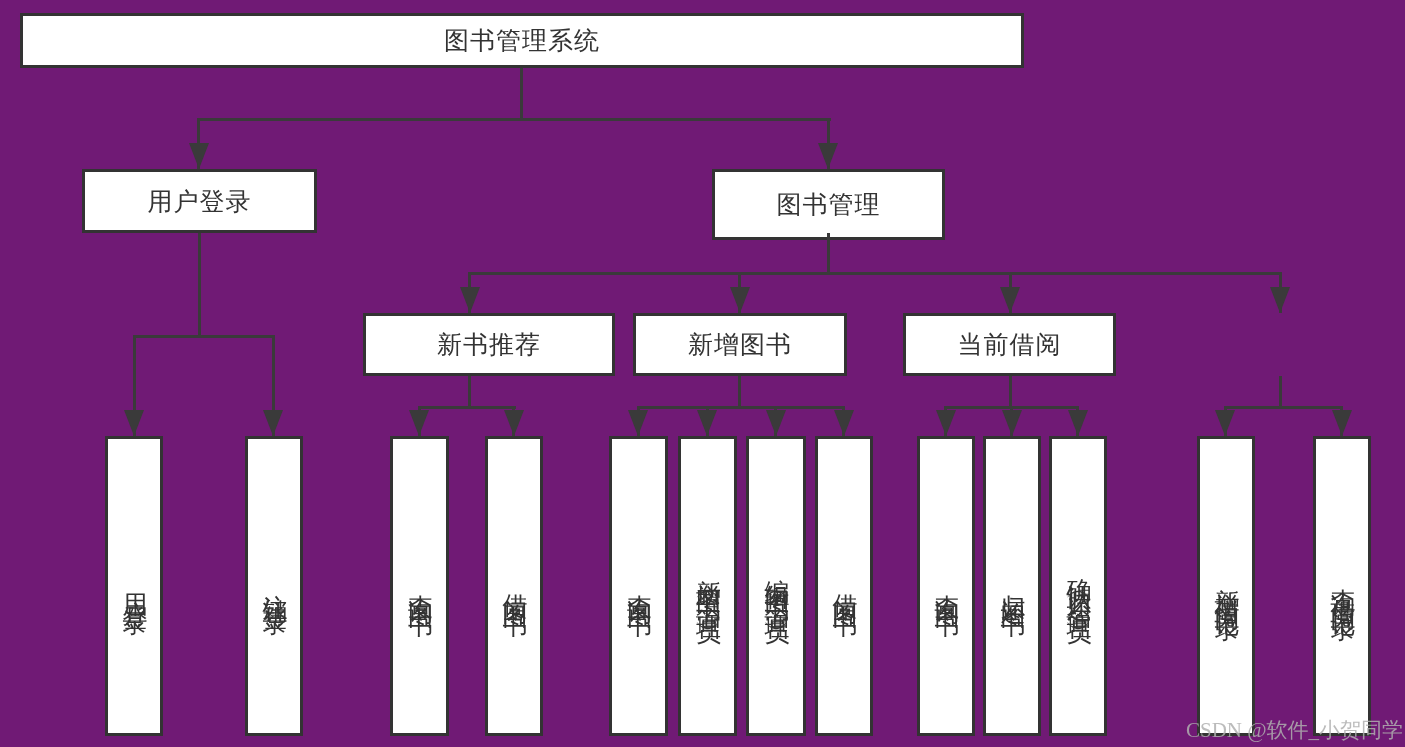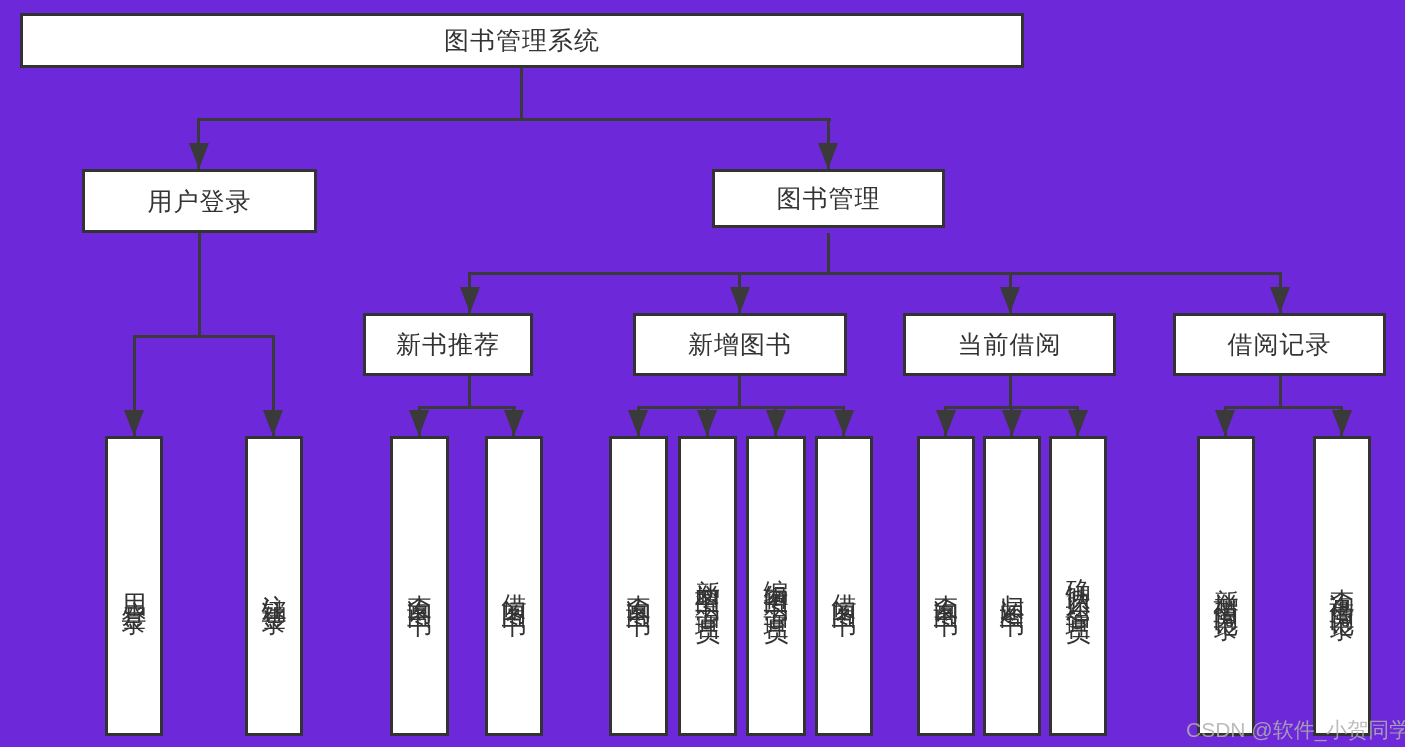--- a/index.html
+++ b/index.html
@@ -4,23 +4,23 @@
 <style>
   html, body {
     margin: 0;
     padding: 0;
     background: #ffffff;
   }
   .canvas {
     position: relative;
     width: 1405px;
     height: 747px;
-    background: #6d28d9;
+    background: #701a75;
     overflow: hidden;
-    font-family: Liberation Sans, sans-serif;
+    font-family: Liberation Serif, serif;
   }
   .box {
     position: absolute;
     box-sizing: border-box;
     border: 3px solid #333333;
     background: #ffffff;
     display: flex;
     align-items: center;
     justify-content: center;
     color: #333333;
@@ -74,21 +74,21 @@
   <div class="vline" style="left:520px; top:68px; height:52px;"></div>
   <div class="hline" style="left:197px; top:118px; width:634px;"></div>
   <div class="vline" style="left:197px; top:118px; height:51px;"></div>
   <div class="arrow" style="left:189px; top:143px;"></div>
   <div class="vline" style="left:827px; top:118px; height:51px;"></div>
   <div class="arrow" style="left:818px; top:143px;"></div>
 
   <div class="box" style="left:82px; top:169px; width:235px; height:64px;">
     <span>用户登录</span>
   </div>
-  <div class="box" style="left:712px; top:169px; width:233px; height:59px;">
+  <div class="box" style="left:712px; top:169px; width:233px; height:71px;">
     <span>图书管理</span>
   </div>
 
   <div class="vline" style="left:198px; top:233px; height:105px;"></div>
   <div class="hline" style="left:133px; top:335px; width:142px;"></div>
   <div class="vline" style="left:133px; top:335px; height:101px;"></div>
   <div class="arrow" style="left:124px; top:410px;"></div>
   <div class="vline" style="left:272px; top:335px; height:101px;"></div>
   <div class="arrow" style="left:263px; top:410px;"></div>
 
@@ -96,31 +96,28 @@
   <div class="hline" style="left:468px; top:272px; width:814px;"></div>
   <div class="vline" style="left:468px; top:272px; height:41px;"></div>
   <div class="arrow" style="left:460px; top:287px;"></div>
   <div class="vline" style="left:738px; top:272px; height:41px;"></div>
   <div class="arrow" style="left:730px; top:287px;"></div>
   <div class="vline" style="left:1009px; top:272px; height:41px;"></div>
   <div class="arrow" style="left:1000px; top:287px;"></div>
   <div class="vline" style="left:1279px; top:272px; height:41px;"></div>
   <div class="arrow" style="left:1270px; top:287px;"></div>
 
-  <div class="box" style="left:363px; top:313px; width:170px; height:63px;">
+  <div class="box" style="left:363px; top:313px; width:252px; height:63px;">
     <span>新书推荐</span>
   </div>
   <div class="box" style="left:633px; top:313px; width:214px; height:63px;">
     <span>新增图书</span>
   </div>
   <div class="box" style="left:903px; top:313px; width:213px; height:63px;">
     <span>当前借阅</span>
-  </div>
-  <div class="box" style="left:1173px; top:313px; width:213px; height:63px;">
-    <span>借阅记录</span>
   </div>
 
   <div class="vline" style="left:468px; top:376px; height:33px;"></div>
   <div class="hline" style="left:418px; top:406px; width:98px;"></div>
   <div class="vline" style="left:418px; top:406px; height:30px;"></div>
   <div class="arrow" style="left:409px; top:410px;"></div>
   <div class="vline" style="left:512px; top:406px; height:30px;"></div>
   <div class="arrow" style="left:504px; top:410px;"></div>
 
   <div class="vline" style="left:738px; top:376px; height:33px;"></div>

